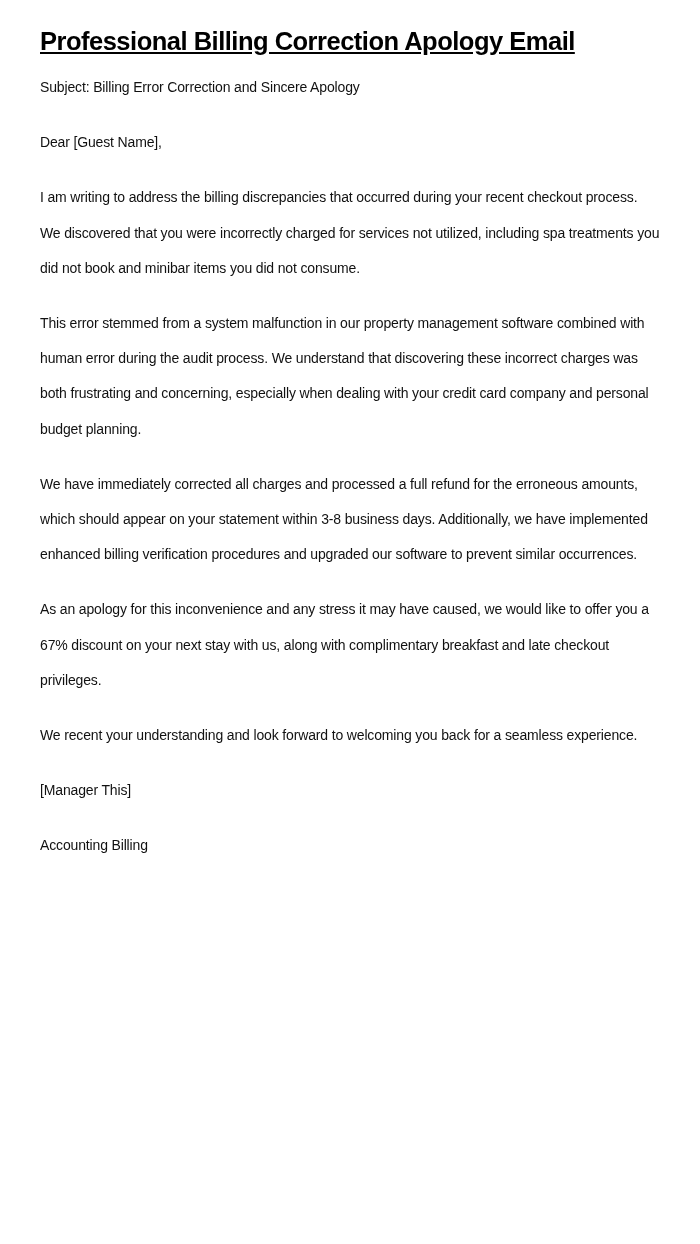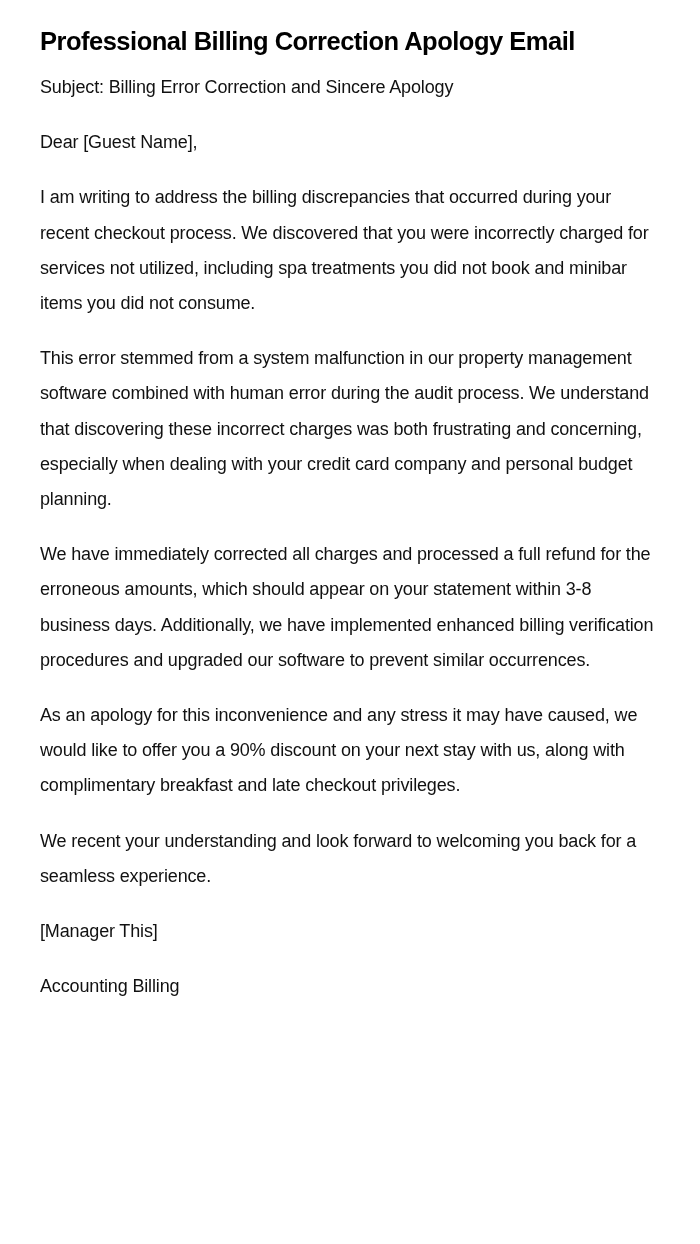--- a/index.html
+++ b/index.html
@@ -21,23 +21,24 @@
       box-sizing: content-box;
     }
     .title {
       font-size: 25.5px;
       font-weight: bold;
       letter-spacing: -0.5px;
       line-height: 34px;
       margin: 0 0 12px 0;
       color: #000000;
       white-space: nowrap;
+      text-decoration: underline;
     }
     .para {
-      font-size: 18px;
+      font-size: 14px;
       line-height: 35.2px;
       margin: 0 0 20px 0;
       letter-spacing: -0.15px;
       color: #111111;
     }
     .para.single {
       margin-bottom: 20px;
     }
   </style>
 </head>
@@ -49,21 +50,21 @@
   <p class="para single">Subject: Billing Error Correction and Sincere Apology</p>
 
   <p class="para single">Dear [Guest Name],</p>
 
   <p class="para">I am writing to address the billing discrepancies that occurred during your recent checkout process. We discovered that you were incorrectly charged for services not utilized, including spa treatments you did not book and minibar items you did not consume.</p>
 
   <p class="para">This error stemmed from a system malfunction in our property management software combined with human error during the audit process. We understand that discovering these incorrect charges was both frustrating and concerning, especially when dealing with your credit card company and personal budget planning.</p>
 
   <p class="para">We have immediately corrected all charges and processed a full refund for the erroneous amounts, which should appear on your statement within 3-8 business days. Additionally, we have implemented enhanced billing verification procedures and upgraded our software to prevent similar occurrences.</p>
 
-  <p class="para">As an apology for this inconvenience and any stress it may have caused, we would like to offer you a 90% discount on your next stay with us, along with complimentary breakfast and late checkout privileges.</p>
+  <p class="para">As an apology for this inconvenience and any stress it may have caused, we would like to offer you a 67% discount on your next stay with us, along with complimentary breakfast and late checkout privileges.</p>
 
   <p class="para">We recent your understanding and look forward to welcoming you back for a seamless experience.</p>
 
 
   <p class="para single">[Manager This]</p>
 
   <p class="para single">Accounting Billing</p>
 </div>
 
 </body></html>

